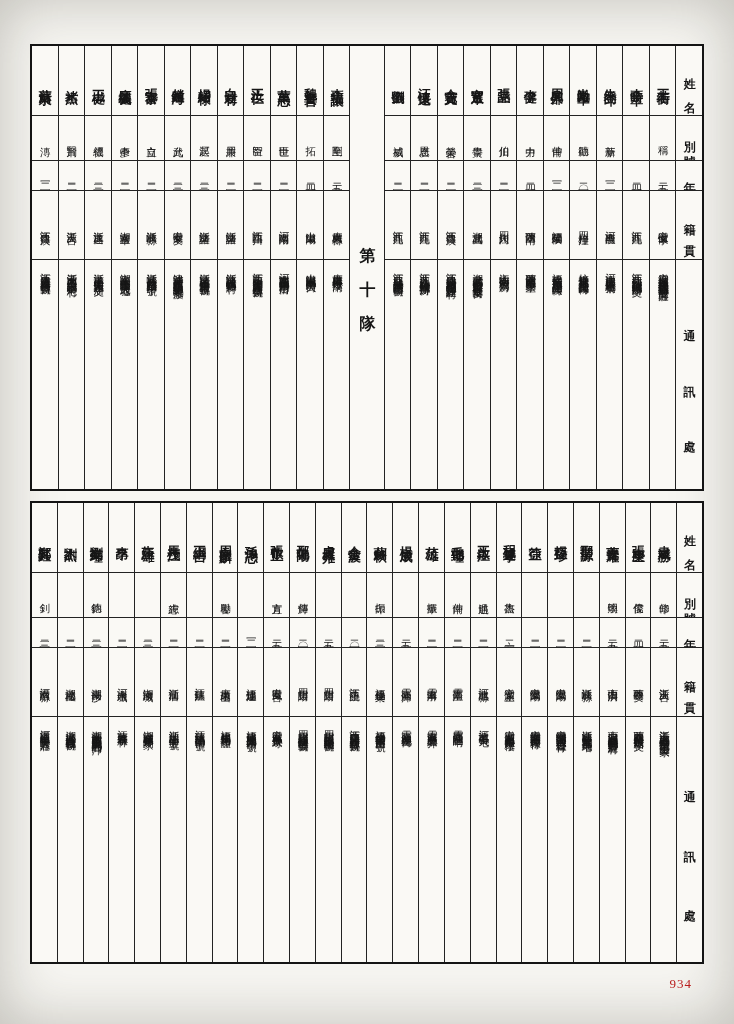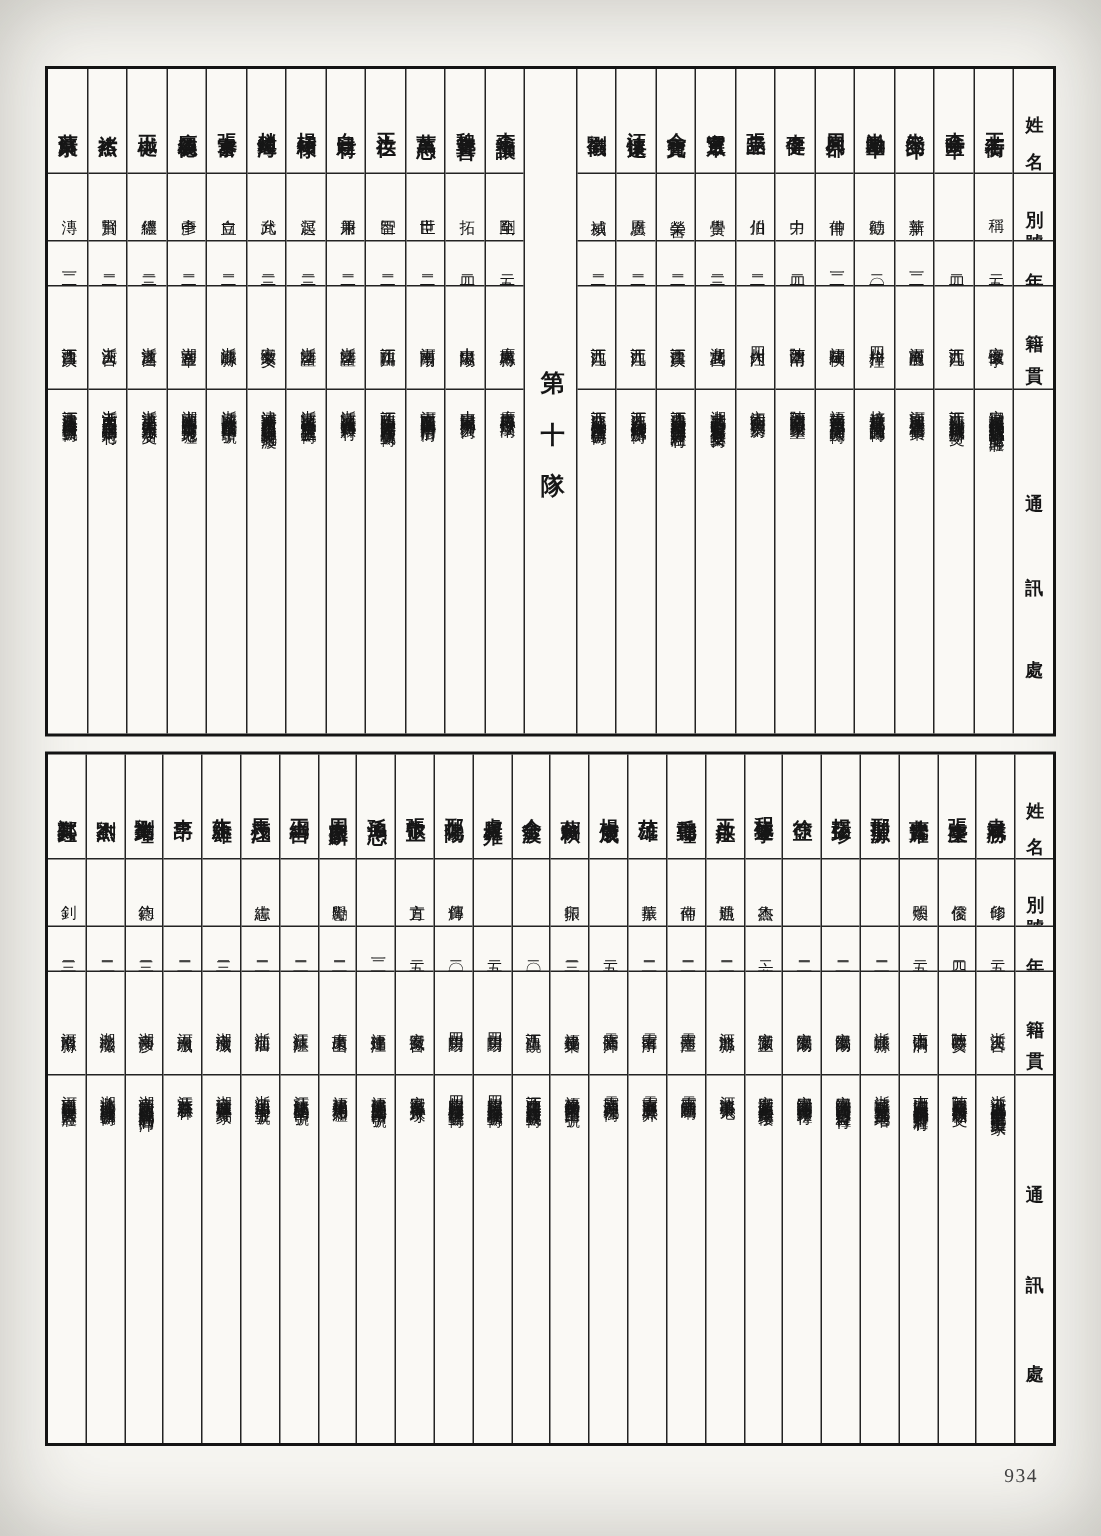--- a/index.html
+++ b/index.html
@@ -59,21 +59,21 @@
   }
   .divider-cell{
     flex:1;
     writing-mode:vertical-rl;text-orientation:upright;
     display:flex;flex-direction:row;justify-content:center;align-items:center;
     gap:34px;
     font-size:16px;font-weight:bold;letter-spacing:0;
   }
   .pagenum{
     position:absolute;right:42px;top:976px;
-    font-size:13px;letter-spacing:1px;color:#404040;
+    font-size:13px;letter-spacing:1px;color:#b91c1c;
     font-family:"Liberation Serif","DejaVu Serif",serif;
   }
 </style>
 </head>
 <body>
 
 <div class="page">
   <div class="tbl top">
       <div class="col hdr">
         <div class="cell c-name hdrcell">

